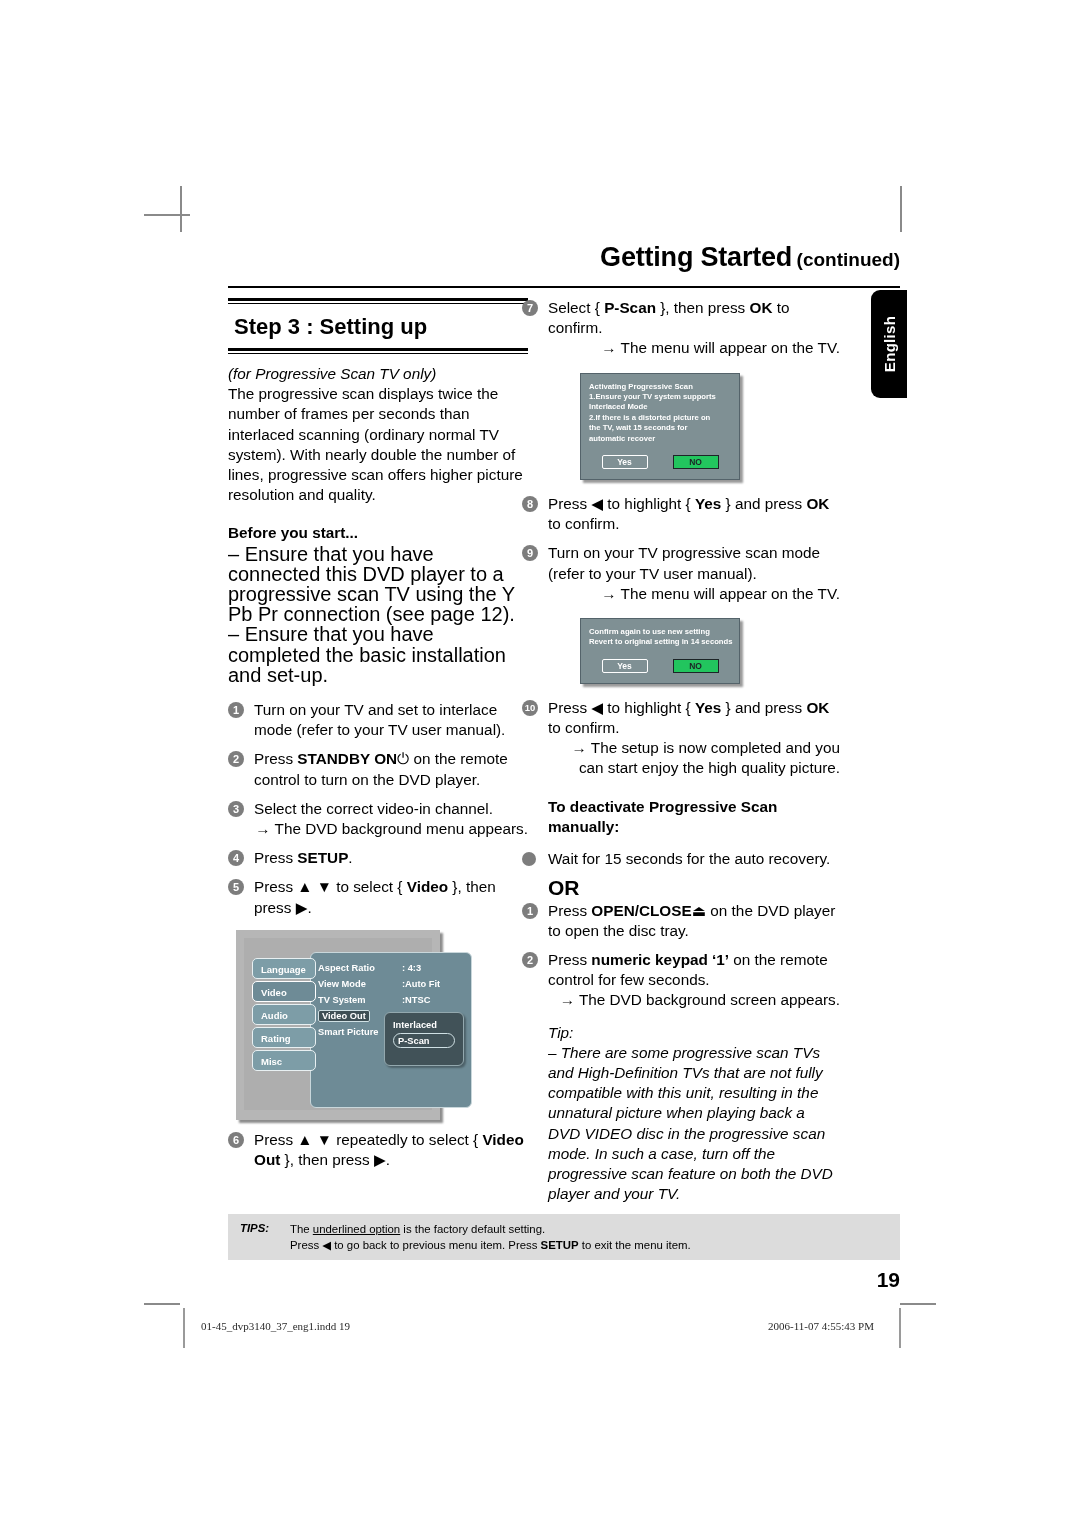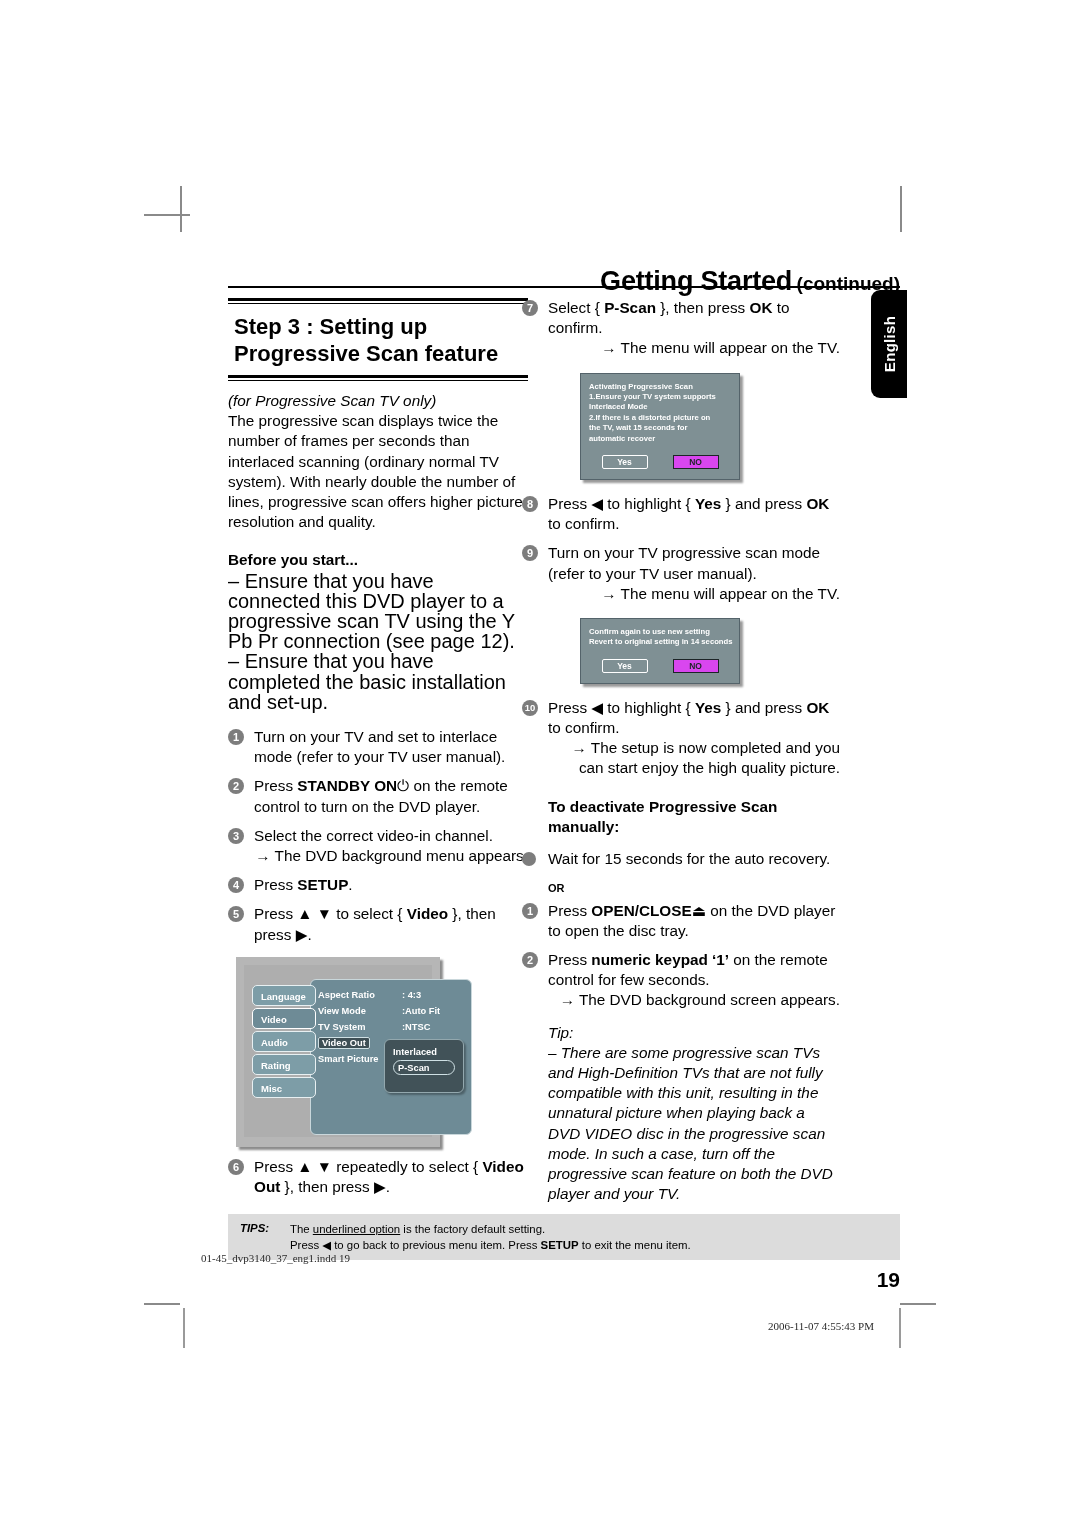--- a/index.html
+++ b/index.html
@@ -27,21 +27,21 @@
     left: 182px;
     top: 186px;
     width: 718px;
     height: 1155px;
   }
 
   
   .doc-header {
     position: absolute;
     left: 46px;
-    top: 80px;
+    top: 56px;
     width: 672px;
     text-align: right;
   }
   .doc-header .h-title {
     font-size: 27px;
     font-weight: bold;
     letter-spacing: -0.2px;
   }
   .doc-header .h-cont {
     font-size: 19px;
@@ -281,21 +281,21 @@
     font-weight: bold;
     box-sizing: border-box;
   }
   .tv-btn.yes {
     background: #7f9094;
     border: 1.5px solid #ffffff;
     color: #ffffff;
     border-radius: 2px;
   }
   .tv-btn.no {
-    background: #d946ef;
+    background: #22c55e;
     border: 1.5px solid #1d2427;
     color: #1d2427;
   }
 
   
   .tips-box {
     position: absolute;
     left: 46px;
     top: 1028px;
     width: 672px;
@@ -356,21 +356,20 @@
 
   <div class="lang-tab">
     <span>English</span>
   </div>
 
   <div class="col col-left">
 
     <div class="rule-double"></div>
     <div class="step-head">
       <div>Step 3 : Setting up</div>
-      <div>Progressive Scan feature</div>
     </div>
     <div class="rule-double"></div>
 
     <div class="intro-italic">(for Progressive Scan TV only)</div>
     <div class="body-p">The progressive scan displays twice the number of frames per seconds than interlaced scanning (ordinary normal TV system). With nearly double the number of lines, progressive scan offers higher picture resolution and quality.</div>
 
     <div class="sub-head">Before you start...</div>
     <div class="dash-p">– Ensure that you have connected this DVD player to a progressive scan TV using the Y Pb Pr connection (see page 12).</div>
     <div class="dash-p">– Ensure that you have completed the basic installation and set-up.</div>
 
@@ -500,21 +499,21 @@
     <div class="sub-head" style="padding-left:26px;">
       <div>To deactivate Progressive Scan</div>
       <div>manually:</div>
     </div>
 
     <div class="nitem" style="margin-top:12px;">
       <span class="dbullet"></span>
       <span>Wait for 15 seconds for the auto recovery.</span>
     </div>
 
-    <div style="padding-left:26px; font-weight:bold; font-size:11px;">OR</div>
+    <div style="padding-left:26px; font-weight:bold; font-size:21px;">OR</div>
 
     <div class="nitem" style="margin-top:2px;">
       <span class="nbullet">1</span>
       <span>Press </span><b>OPEN/CLOSE</b><span>⏏</span><span> on the DVD player to open the disc tray.</span>
     </div>
 
     <div class="nitem">
       <span class="nbullet">2</span>
       <span>Press </span><b>numeric keypad ‘1’</b><span> on the remote control for few seconds.</span>
       <div class="arrow-line">→ The DVD background screen appears.</div>
@@ -536,14 +535,14 @@
   </div>
 
   <div class="page-num">19</div>
 
 </div>
 
 <div class="pfoot-rule-l" style="left:144px; top:1303px;"></div>
 <div class="pfoot-rule-r" style="left:900px; top:1303px;"></div>
 <div class="pfoot-bar-l" style="left:183px; top:1308px;"></div>
 <div class="pfoot-bar-r" style="left:899px; top:1308px;"></div>
-<div class="pfoot-text" style="left:201px; top:1252px;">01-45_dvp3140_37_eng1.indd  19</div>
+<div class="pfoot-text" style="left:201px; top:1320px;">01-45_dvp3140_37_eng1.indd  19</div>
 <div class="pfoot-text" style="left:768px; top:1320px;">2006-11-07   4:55:43 PM</div>
 
 </body></html>

